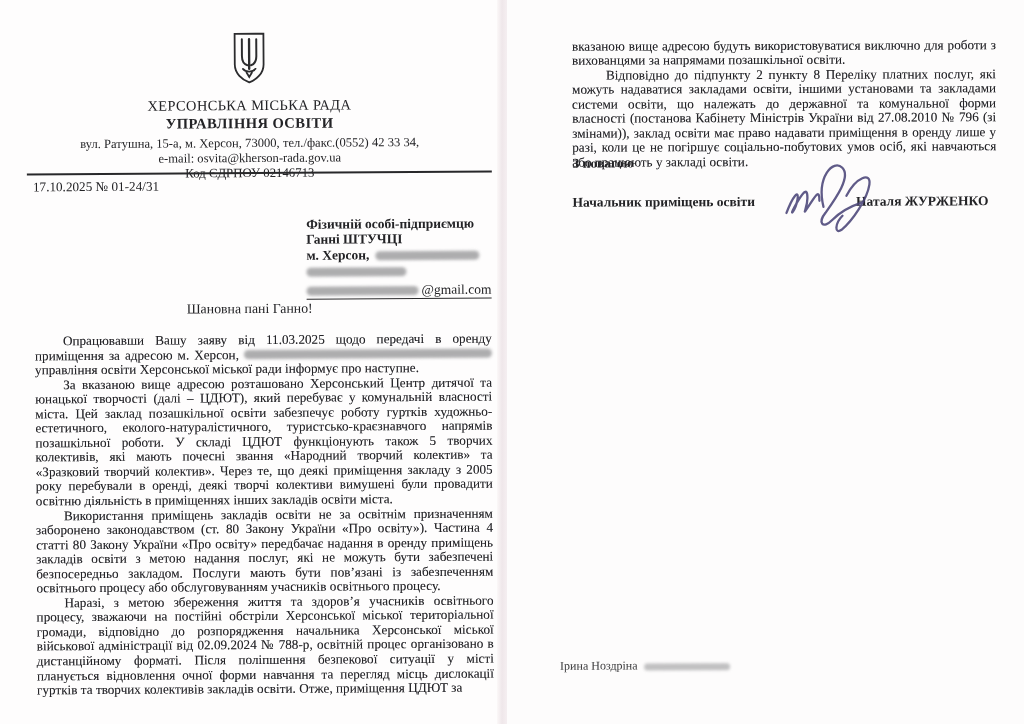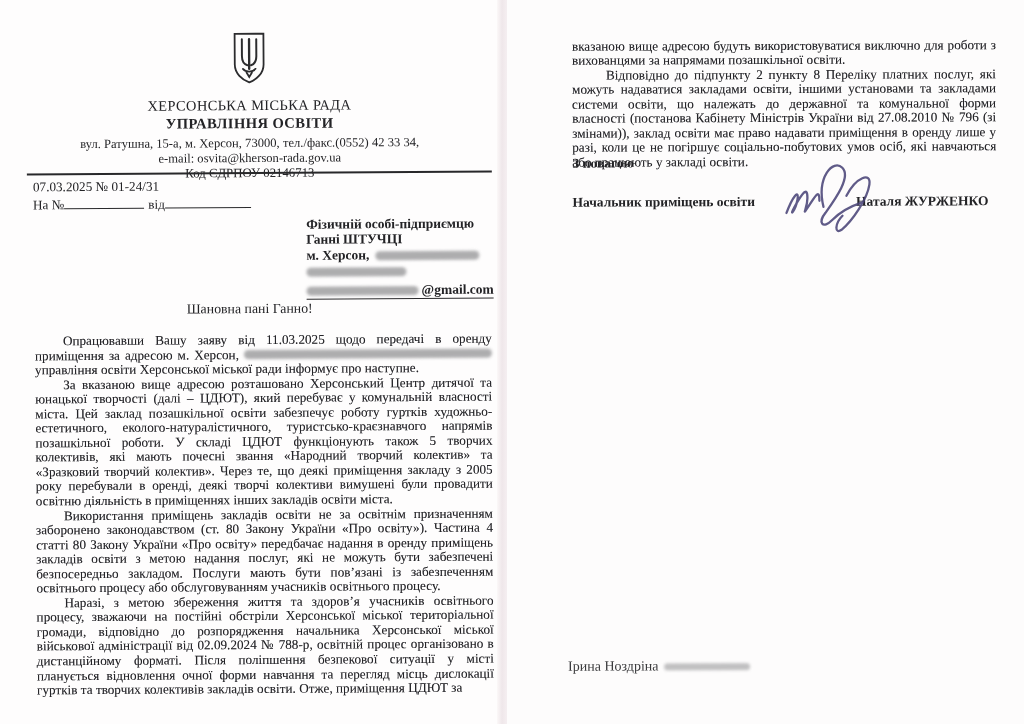--- a/index.html
+++ b/index.html
@@ -34,21 +34,21 @@
   .addr3{font-size:12.8px;}
   .hr-rule{position:absolute;left:28px;top:172px;width:465px;height:2.4px;background:#28282a;}
 
   .ref{position:absolute;left:34px;top:177px;font-size:13.2px;line-height:17.5px;}
   .blank{display:inline-block;border-bottom:1.3px solid #2a2a2c;height:11px;vertical-align:baseline;}
   .blank-no{width:80px;margin-right:4px;}
   .blank-vid{width:86px;}
 
   .recipient{position:absolute;left:307px;top:217px;font-size:13.5px;line-height:15.4px;font-weight:bold;}
   .email-line{border-bottom:1.5px solid #2a2a2c;padding-bottom:1px;display:inline-block;margin-top:4px;}
-  .email-domain{font-weight:bold;text-align:right;}
+  .email-domain{font-weight:normal;text-align:right;}
 
   .salutation{position:absolute;left:187px;top:301px;font-size:13.8px;font-weight:normal;}
 
   .body-left{position:absolute;left:35px;top:333px;width:457px;
     font-size:13.2px;line-height:14.55px;text-align:justify;color:#242428;
     text-shadow:0 0 0.4px rgba(45,45,50,0.4);}
   .body-right{position:absolute;left:66px;top:39px;width:424px;
     font-size:13.2px;line-height:14.45px;text-align:justify;color:#242428;
     text-shadow:0 0 0.4px rgba(45,45,50,0.4);}
   .body-left p,.body-right p{margin:0;}
@@ -61,21 +61,21 @@
   .rd-city{width:104px;height:9px;margin-left:6px;}
   .rd-line2{width:100px;height:9px;}
   .rd-email{width:112px;height:9px;margin-right:3px;}
   .rd-footer{width:86px;height:7px;margin-left:6px;opacity:0.55;}
 
   .closing{position:absolute;left:66px;top:155px;font-size:13.5px;font-weight:bold;}
   .signer-row{position:absolute;left:66px;top:194px;width:424px;font-size:13.5px;font-weight:bold;}
   .signer-name{position:absolute;right:8px;top:0;}
   .signature{position:absolute;left:270px;top:155px;}
 
-  .footer-exec{position:absolute;left:60px;top:658px;font-size:14px;color:#3a3a3c;font-family:Liberation Serif, serif;}
+  .footer-exec{position:absolute;left:52px;top:658px;font-size:12px;color:#3a3a3c;font-family:Liberation Serif, serif;}
 </style>
 </head>
 <body>
 
 <div class="scan">
   <div class="top-strip"></div>
 
   <div class="page page-left">
     <div class="pl-inner">
 
@@ -95,24 +95,21 @@
         <div class="org1">ХЕРСОНСЬКА МІСЬКА РАДА</div>
         <div class="org2">УПРАВЛІННЯ ОСВІТИ</div>
         <div class="addr">вул. Ратушна, 15-а, м. Херсон, 73000, тел./факс.(0552) 42 33 34,</div>
         <div class="addr2">e-mail: osvita@kherson-rada.gov.ua</div>
         <div class="addr3">Код ЄДРПОУ 02146713</div>
       </div>
 
       <div class="hr-rule"></div>
 
       <div class="ref txt">
-        <div>07.03.2025 № 01-24/31</div>
-        <div>
-          <span>На №</span><span class="blank blank-no"></span><span>від</span><span class="blank blank-vid"></span>
-        </div>
+        <div>17.10.2025 № 01-24/31</div>
       </div>
 
       <div class="recipient txt">
         <div>Фізичній особі-підприємцю</div>
         <div>Ганні ШТУЧЦІ</div>
         <div>
           <span>м. Херсон,</span><span class="redact rd-city"></span>
         </div>
         <div><span class="redact rd-line2"></span></div>
         <div>

